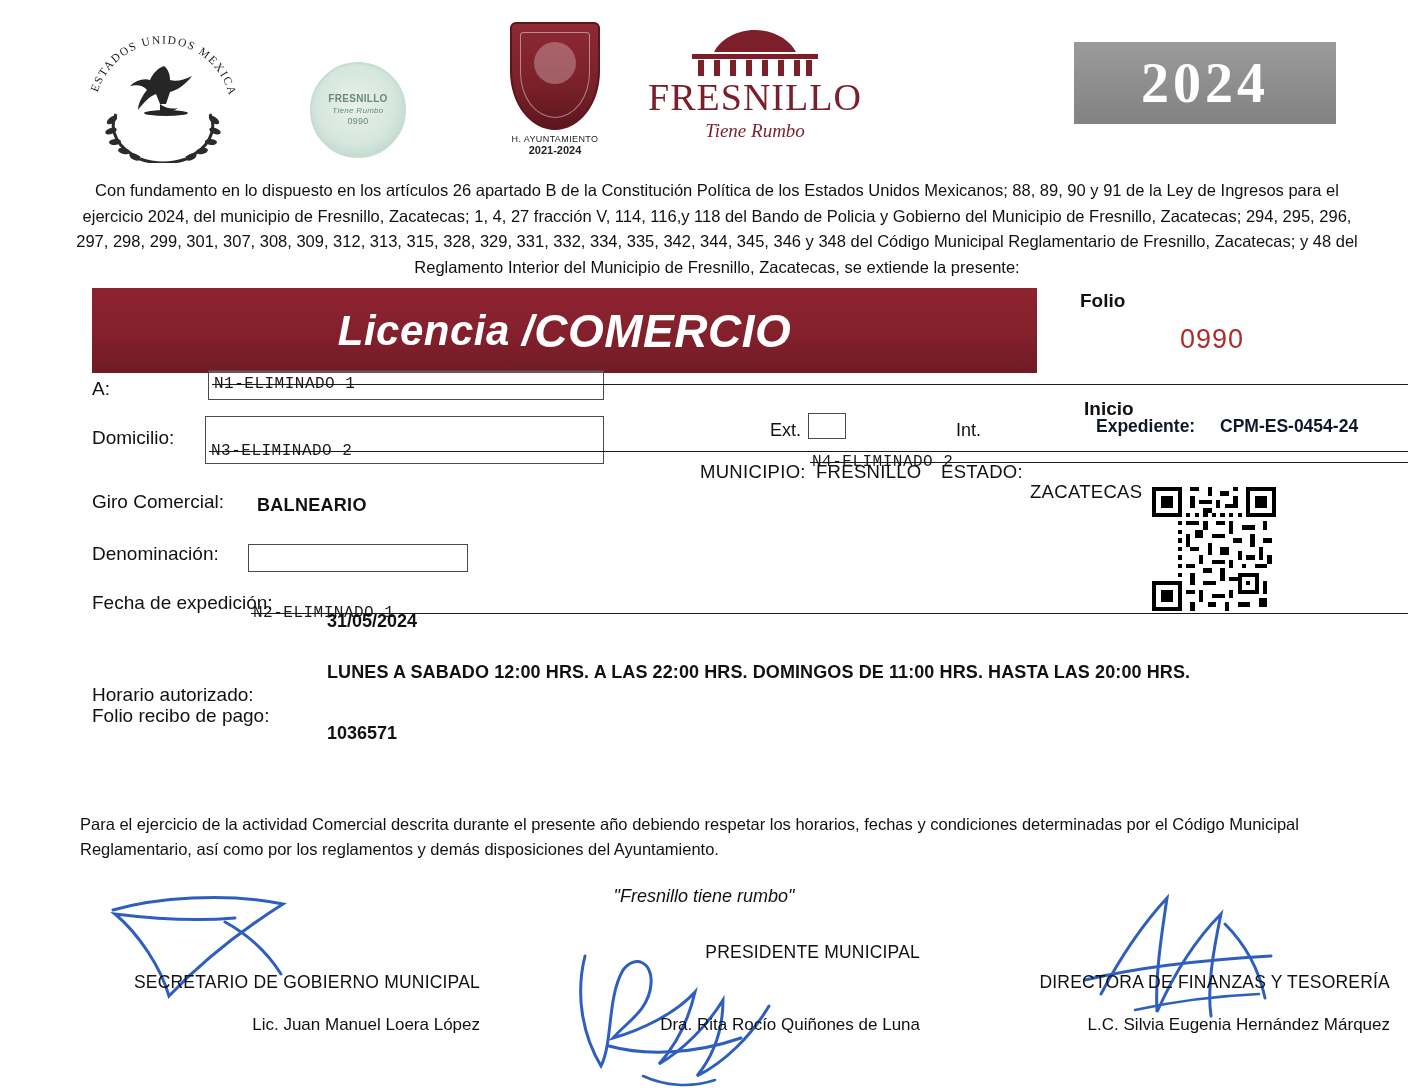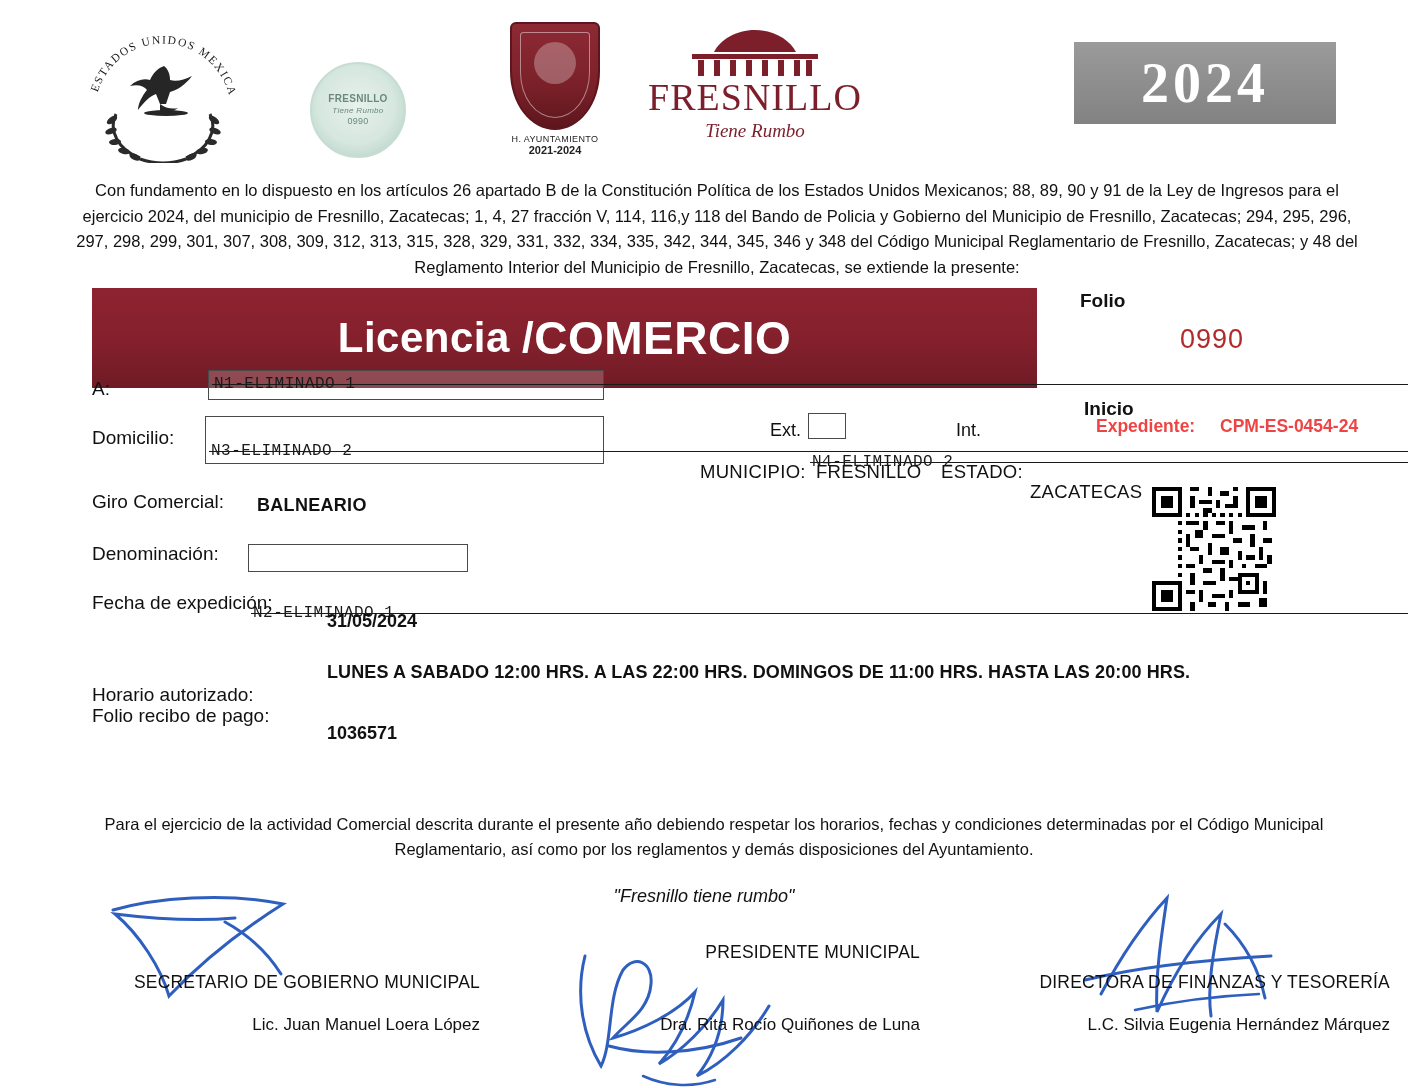--- a/index.html
+++ b/index.html
@@ -182,26 +182,27 @@
   .title-row {
     position: relative;
     margin-top: 8px;
     height: 76px;
   }
   .title-band {
     position: absolute;
     left: 92px;
     top: 0;
     width: 945px;
-    height: 100px;
+    height: 85px;
     background: linear-gradient(180deg,#8e2330 0%, #83202c 55%, #6f1b25 100%);
     display: flex;
     align-items: center;
     justify-content: center;
     gap: 0px;
+    font-style: italic;
   }
   .title-band .t1 {
     color: #ffffff;
     font-size: 42px;
     font-weight: bold;
     letter-spacing: .5px;
   }
   .title-band .t2 {
     color: #ffffff;
     font-size: 46px;
@@ -267,40 +268,40 @@
     color: #111;
   }
   .inicio-label {
     font-size: 19px;
     font-weight: bold;
     color: #111;
   }
   .exped {
     font-size: 17.5px;
     font-weight: bold;
-    color: #ef4444;
+    color: #0f172a;
   }
 
   
   .qr {
     position: absolute;
     left: 1152px;
     top: 487px;
     width: 124px;
     height: 124px;
     background: #fff;
   }
 
   
   .footnote {
     position: absolute;
     left: 80px;
     right: 60px;
     top: 812px;
-    text-align: center;
+    text-align: left;
     font-size: 16.5px;
     line-height: 1.5;
     color: #111;
   }
 
   
   .sign-area {
     position: absolute;
     left: 0;
     right: 0;

